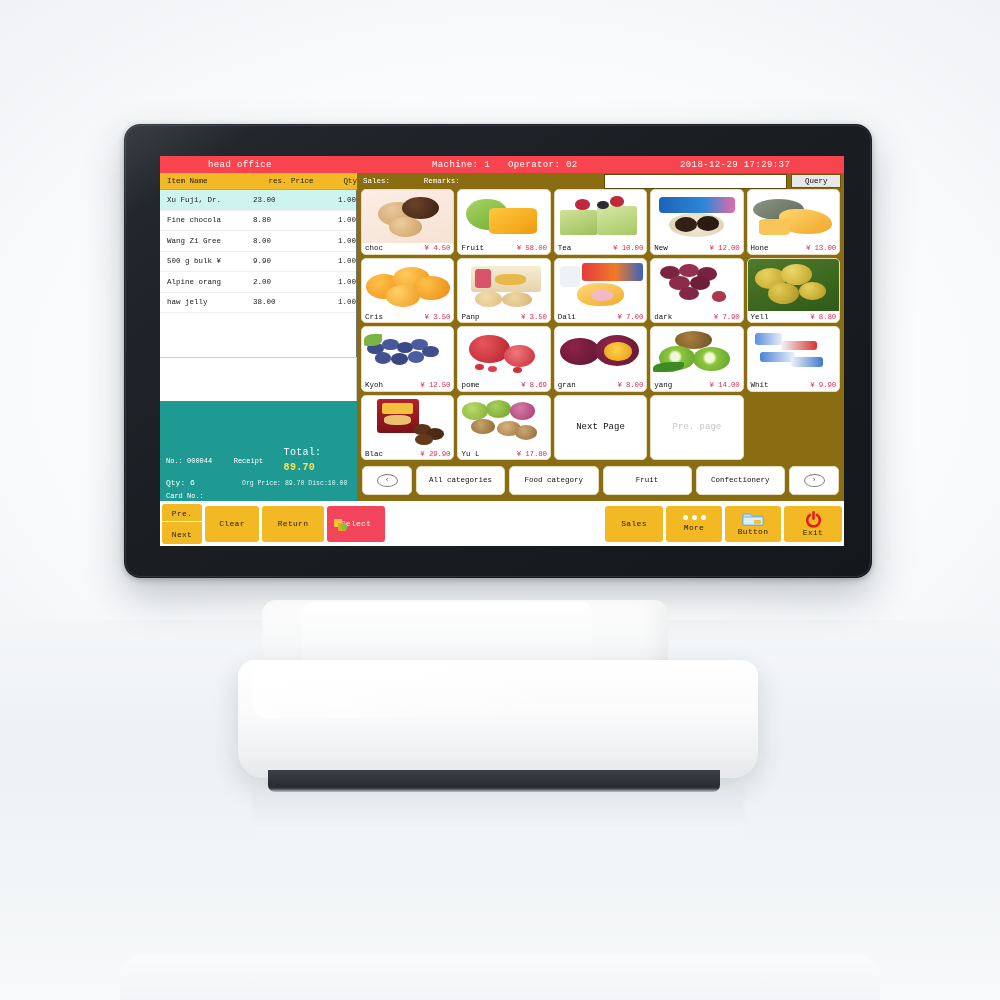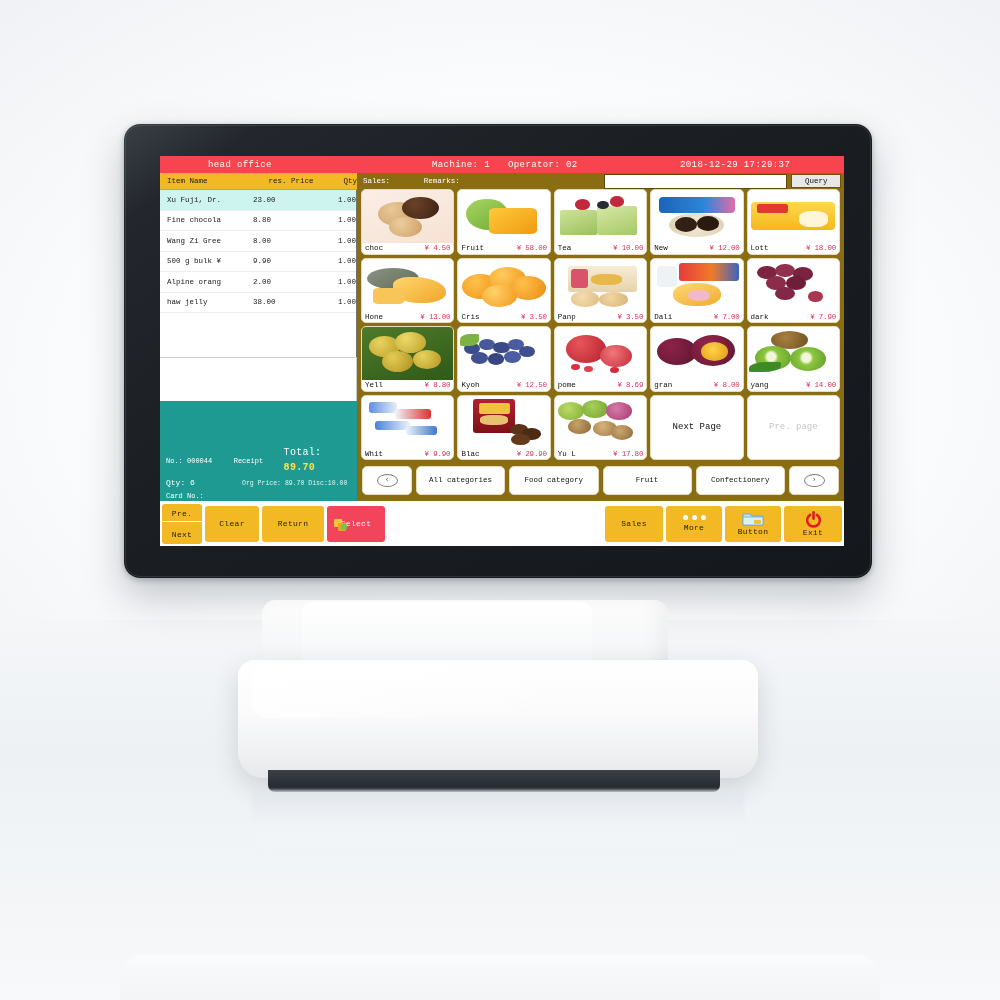--- a/index.html
+++ b/index.html
@@ -326,32 +326,20 @@
                   <span class="ph" style="left:50%;top:50%;width:24%;height:28%;background:#2a1a11"></span>
                 </div>
                 <div class="cap">
                   <span>New</span>
                   <span class="price">¥ 12.00</span>
                 </div>
               </div>
               <div class="cell">
                 <div class="thumb">
                   <div class="th" style="background:#fff"></div>
-                  <span class="ph" style="left:4%;top:22%;width:92%;height:54%;border-radius:4px;background:linear-gradient(180deg,#ffd84d,#f6b81b)"></span>
-                  <span class="ph" style="left:10%;top:26%;width:34%;height:18%;background:#e23a2e;border-radius:2px"></span>
-                  <span class="ph" style="left:56%;top:40%;width:32%;height:30%;background:#fff6d8;border-radius:40%"></span>
-                </div>
-                <div class="cap">
-                  <span>Lott</span>
-                  <span class="price">¥ 18.00</span>
-                </div>
-              </div>
-              <div class="cell">
-                <div class="thumb">
-                  <div class="th" style="background:#fff"></div>
                   <span class="ph" style="left:6%;top:18%;width:56%;height:40%;border-radius:50%;background:linear-gradient(150deg,#8c9486,#5d6b55)"></span>
                   <span class="ph" style="left:34%;top:36%;width:58%;height:48%;border-radius:30% 60% 40% 50%;background:linear-gradient(150deg,#ffd76e,#f0a62a)"></span>
                   <span class="ph" style="left:12%;top:56%;width:34%;height:30%;border-radius:18%;background:#f8c559"></span>
                 </div>
                 <div class="cap">
                   <span>Hone</span>
                   <span class="price">¥ 13.00</span>
                 </div>
               </div>
               <div class="cell">

